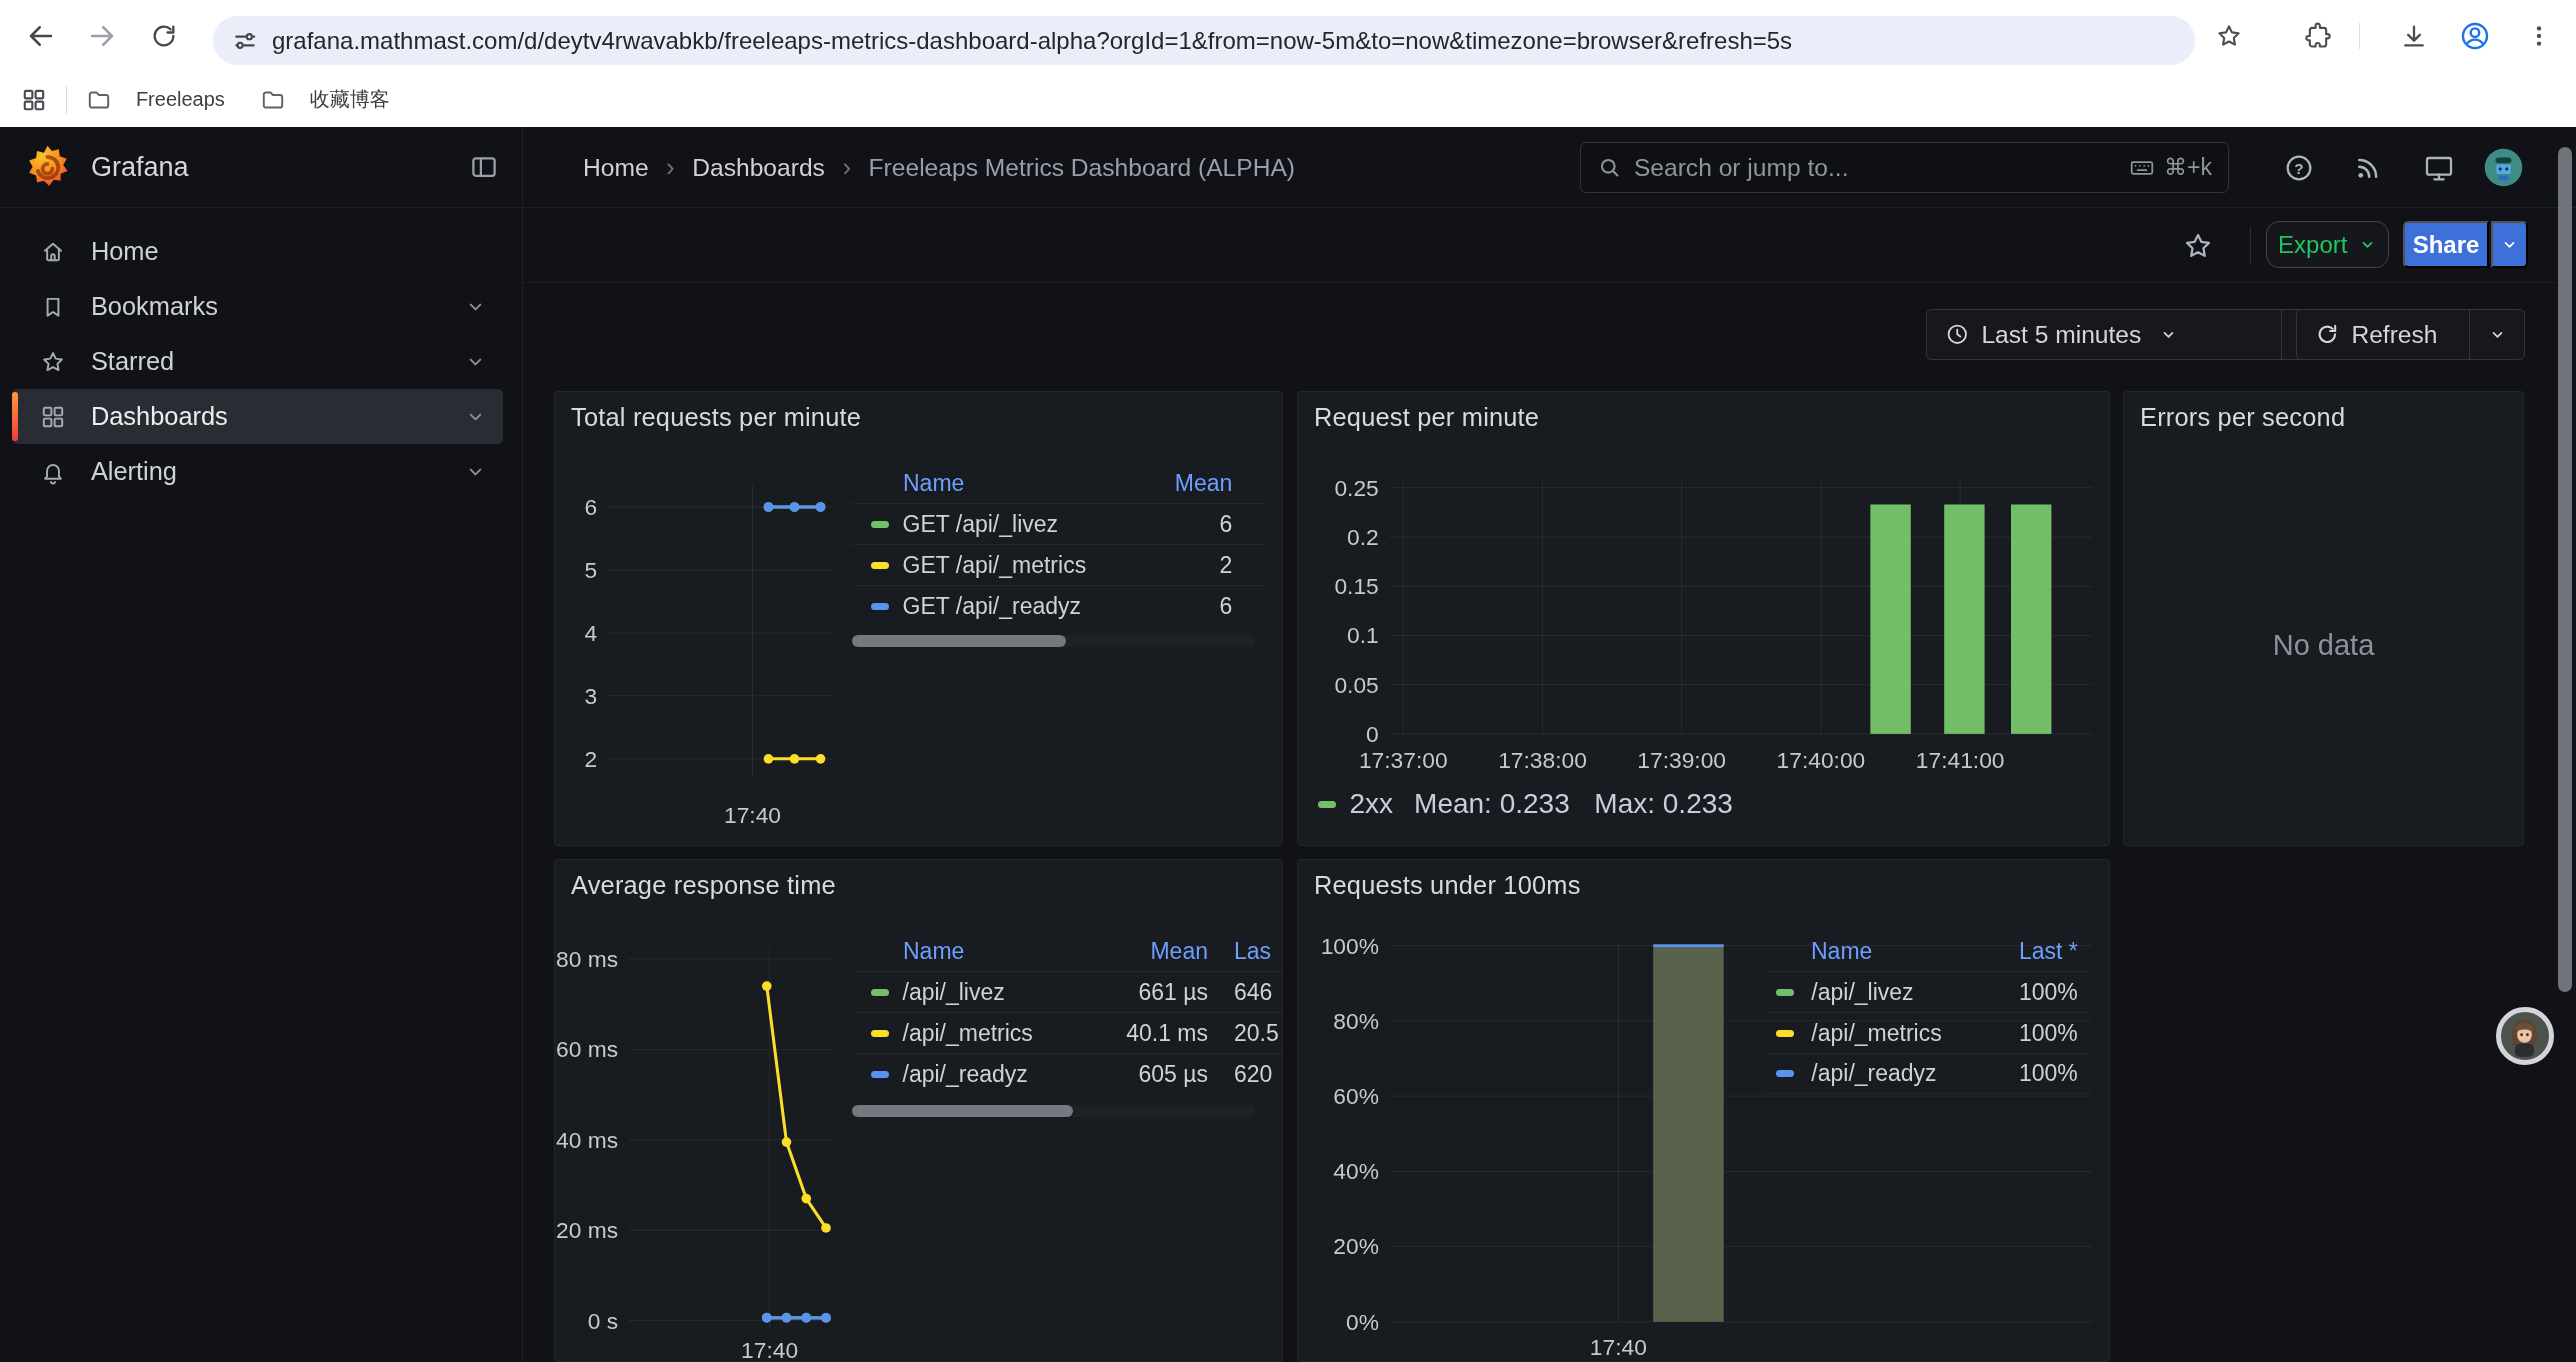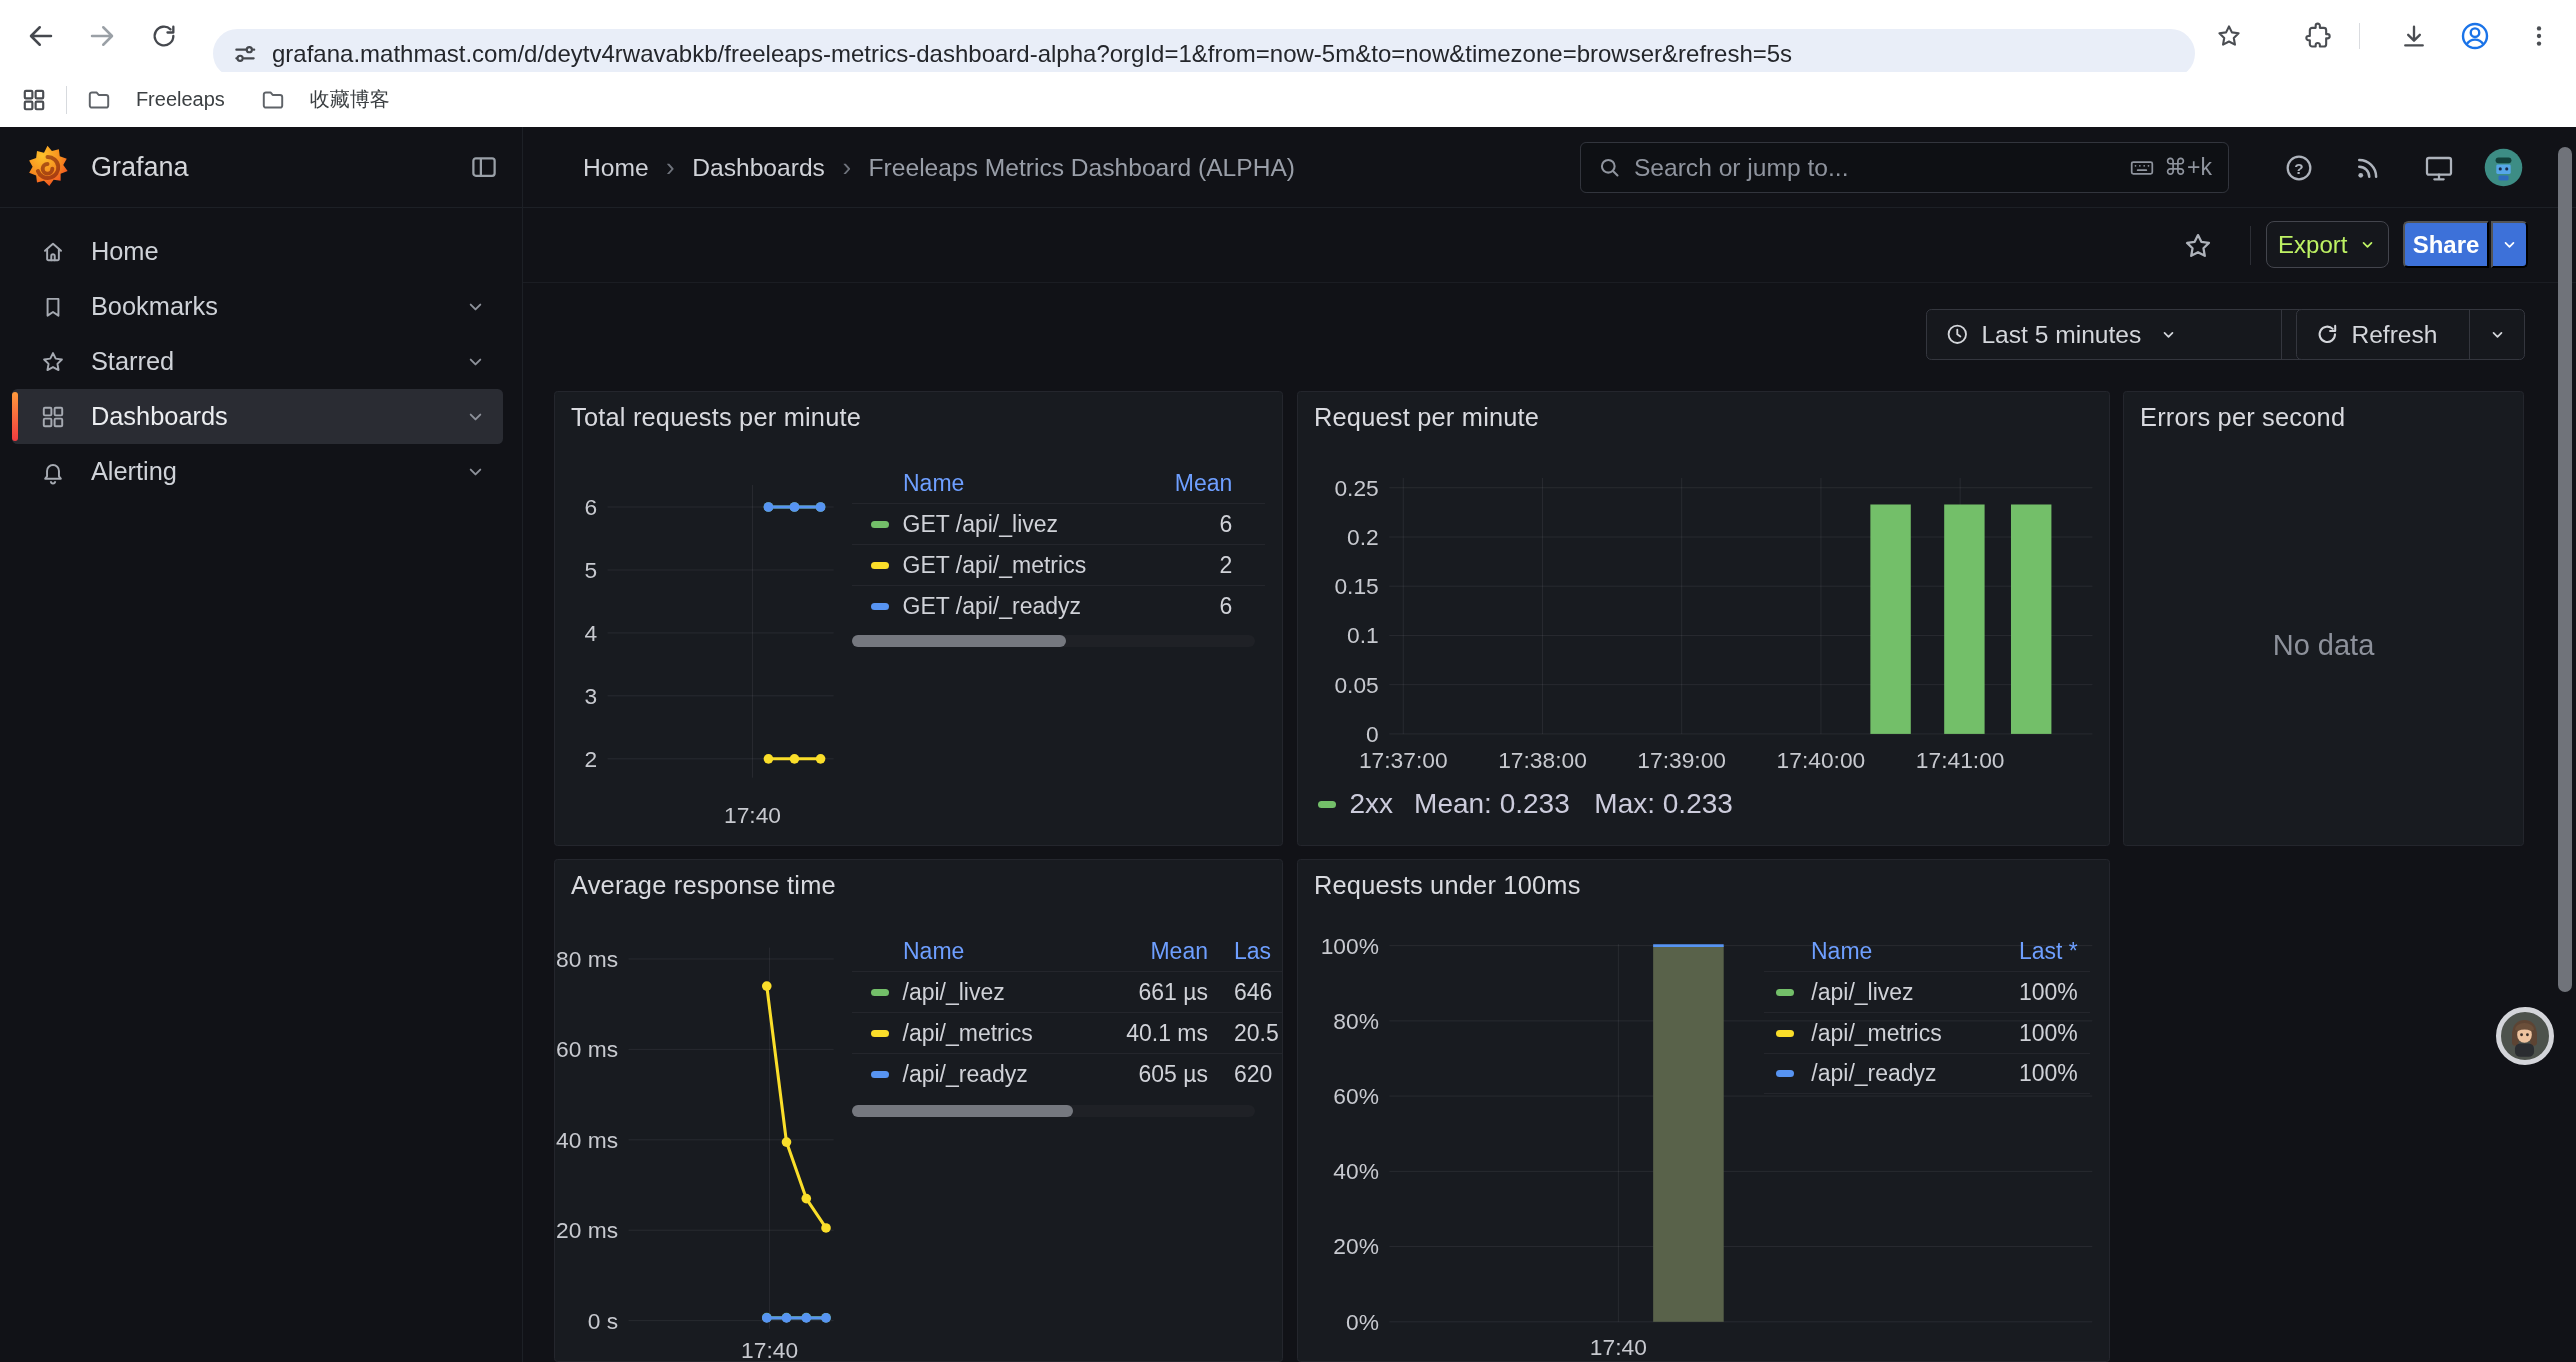--- a/index.html
+++ b/index.html
@@ -2,21 +2,21 @@
 <html style="font-size:14px"><head>
 <meta charset="utf-8">
 <style>
 *{box-sizing:border-box;margin:0;padding:0}
 html,body{width:2576px;height:1363px;overflow:hidden}
 body{position:relative;background:#111217;font-family:"Liberation Sans","DejaVu Sans",sans-serif;-webkit-font-smoothing:antialiased}
 svg{display:block}
 
 .chrome-toolbar{position:absolute;left:0;top:0;width:2576px;height:72px;background:#ffffff}
 .nav-btn{position:absolute;top:16.7px;width:39px;height:39px;display:flex;align-items:center;justify-content:center;color:#45484e}
-.urlbar{position:absolute;left:213px;top:29px;width:1982px;height:49px;background:#e9eef8;border-radius:24.6px;display:flex;align-items:center;color:#45484e;padding:0 19px;overflow:hidden}
+.urlbar{position:absolute;left:213px;top:16px;width:1982px;height:49px;background:#e9eef8;border-radius:24.6px;display:flex;align-items:center;color:#45484e;padding:0 19px;overflow:hidden}
 .url-text{font-size:24px;color:#24262b;margin-left:14px;white-space:nowrap}
 .tb-ic{position:absolute;top:17.5px;width:37px;height:37px;display:flex;align-items:center;justify-content:center;color:#4a4d52}
 .tb-div{position:absolute;top:23px;width:0.9px;height:26px;background:#dadce0}
 .bm-bar{position:absolute;left:0;top:72px;width:2576px;height:55px;background:#ffffff;display:flex;align-items:center}
 .bm-item{display:flex;align-items:center;font-size:20px;color:#3c4043;gap:24px}
 .bm-div{width:0.9px;height:28px;background:#d7dade;margin:0 19px}
 
 .gf-side{position:absolute;left:0;top:127px;width:523px;height:1235px;background:#111217;border-right:0.9px solid #1d2026}
 .side-head{height:81px;display:flex;align-items:center;padding:0 23px;border-bottom:0.9px solid #1d2026;color:#d5d7db}
 .brand{font-size:27px;margin-left:19px;color:#d5d7db}
@@ -30,21 +30,21 @@
 .gf-topnav{position:absolute;left:523px;top:127px;width:2053px;height:81px;background:#111217;border-bottom:0.9px solid #1d2026}
 .crumbs{position:absolute;left:60px;top:0;height:81px;display:flex;align-items:center;gap:17.5px;font-size:24.6px}
 .crumb{color:#d0d2d8}.crumb-sep{color:#6f737c;font-size:26px}.crumb-cur{color:#999ea8}
 .searchbox{position:absolute;left:1057px;top:15px;width:649px;height:51px;border:0.9px solid #32353d;background:#0e1014;border-radius:6.1px;display:flex;align-items:center;color:#8f949e}
 .searchbox .ph{font-size:24.6px;margin-left:12.3px}
 .searchbox .kbd{margin-left:auto;display:flex;align-items:center;gap:8.8px;margin-right:16px;font-size:23px;color:#8f949e}
 .tn-ic{position:absolute;top:21px;width:39px;height:39px;display:flex;align-items:center;justify-content:center;color:#aeb3bc}
 
 .act-ic{position:absolute;display:flex;align-items:center;justify-content:center;color:#aeb2ba}
 .vdiv{position:absolute;width:0.9px;background:#2c2e35}
-.btn-export{position:absolute;left:2266px;top:221px;width:123px;height:47px;border:0.9px solid #43454d;border-radius:8px;background:#15171c;display:flex;align-items:center;justify-content:center;gap:10.5px;color:#bef264;font-size:24px}
+.btn-export{position:absolute;left:2266px;top:221px;width:123px;height:47px;border:0.9px solid #43454d;border-radius:13px;background:#15171c;display:flex;align-items:center;justify-content:center;gap:10.5px;color:#22c55e;font-size:24px}
 .btn-share{position:absolute;left:2403px;top:221px;width:86px;height:47px;background:#3d71d9;border-radius:5.3px 0 0 5.3px;display:flex;align-items:center;justify-content:center;color:#fff;font-size:24px;font-weight:600}
 .btn-share-chev{position:absolute;left:2491px;top:221px;width:37px;height:47px;background:#3d71d9;border-radius:0 5.3px 5.3px 0;display:flex;align-items:center;justify-content:center;color:#fff}
 .hr-div{position:absolute;left:523px;top:282px;width:2053px;height:0.9px;background:#1b1d23}
 .tgroup{position:absolute;top:309px;height:51px;border:0.9px solid #34363e;border-radius:5.3px;background:#16181d;display:flex;align-items:stretch;color:#d4d6db;font-size:24.6px}
 .tseg{display:flex;align-items:center;gap:12.3px;padding:0 17.5px}
 .tsep{width:0.9px;background:#34363e}
 
 .panel{position:absolute;background:#181b20;border:0.9px solid #24262d;border-radius:3.5px;overflow:hidden}
 .ptitle{position:absolute;left:16px;top:10.5px;font-size:25.4px;font-weight:500;color:#d9dadf;letter-spacing:0.2px}
 .chart{position:absolute;left:0;top:0;font-family:"Liberation Sans","DejaVu Sans",sans-serif}

